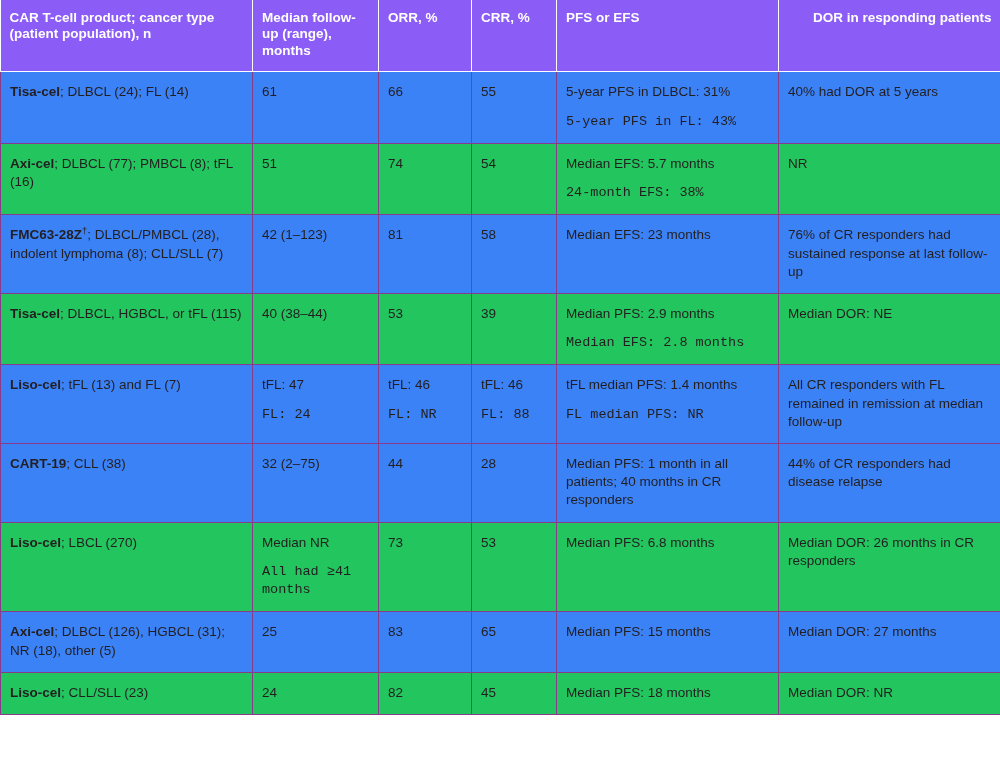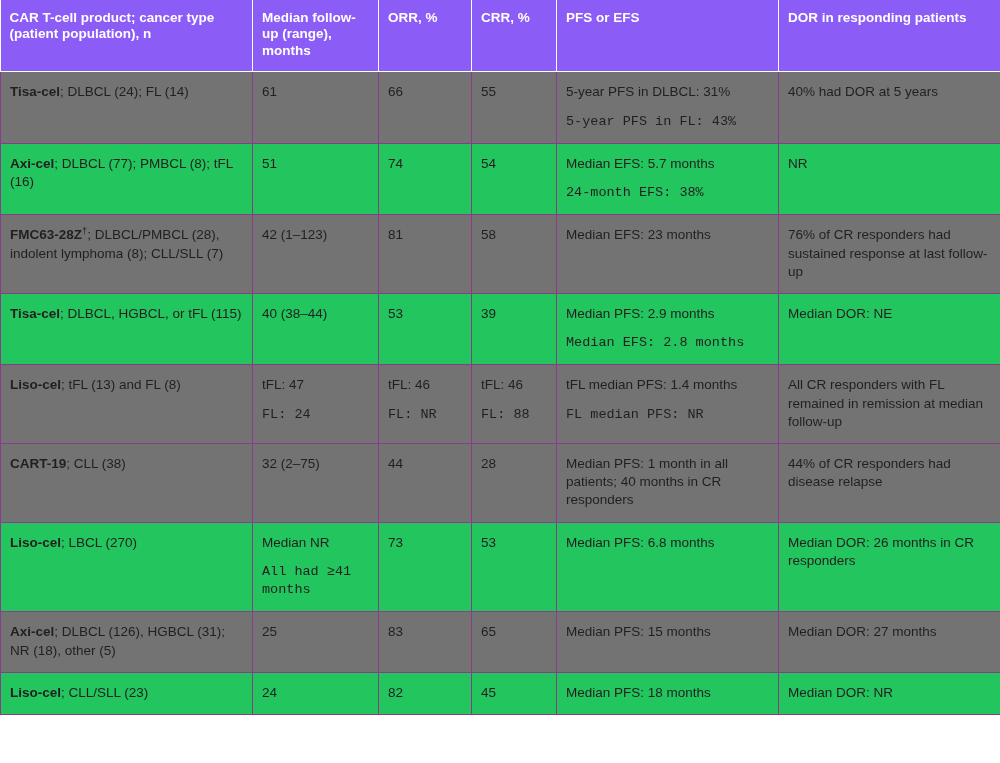--- a/index.html
+++ b/index.html
@@ -34,39 +34,39 @@
     color: #ffffff;
     font-size: 13.5px;
     font-weight: bold;
     text-align: left;
     vertical-align: top;
     padding: 10px 9px 12px 9px;
     line-height: 1.22;
     border-right: 1px solid #ffffff;
     border-bottom: 1px solid #ffffff;
   }
-  thead th:last-child { border-right: none; }
+  thead th:last-child { border-right: none; text-align: right; }
 
   tbody td {
     font-size: 13.5px;
     vertical-align: top;
     padding: 11px 9px 12px 9px;
     line-height: 1.35;
     border: 1px solid #8a3c8a;
     border-top: none;
     border-left: none;
   }
   tbody td:first-child {
     border-left: 1px solid #8a3c8a;
   }
   tbody tr:first-child td {
     border-top: 1px solid #8a3c8a;
   }
   tbody tr.shaded td {
-    background: #737373;
+    background: #3b82f6;
   }
   tbody tr.plain td {
     background: #22c55e;
   }
   .cellline { display: block; }
   .cellline + .cellline { margin-top: 11px; font-family: Liberation Mono, monospace; }
   .prod { font-weight: bold; }
   sup { font-size: 9.5px; vertical-align: super; line-height: 0; }
 </style>
 </head>
@@ -162,21 +162,21 @@
           </td>
           <td>
             <span class="cellline">Median PFS: 2.9 months</span>
             <span class="cellline">Median EFS: 2.8 months</span>
           </td>
           <td>
             <span class="cellline">Median DOR: NE</span>
           </td>
         </tr>
         <tr class="shaded">
-          <td><span class="prod">Liso-cel</span><span>; tFL (13) and FL (8)</span></td>
+          <td><span class="prod">Liso-cel</span><span>; tFL (13) and FL (7)</span></td>
           <td>
             <span class="cellline">tFL: 47</span>
             <span class="cellline">FL: 24</span>
           </td>
           <td>
             <span class="cellline">tFL: 46</span>
             <span class="cellline">FL: NR</span>
           </td>
           <td>
             <span class="cellline">tFL: 46</span>

